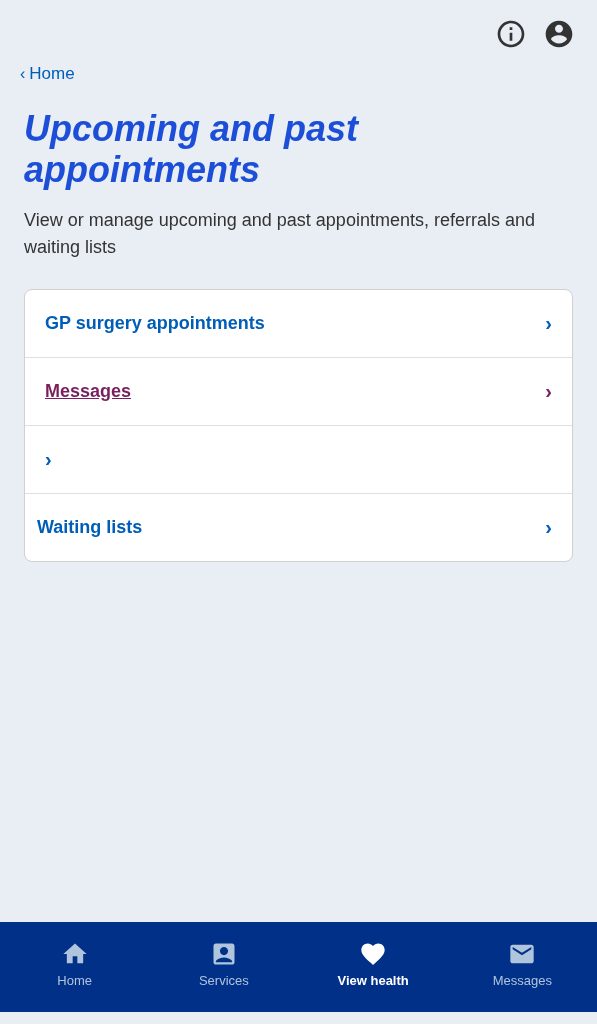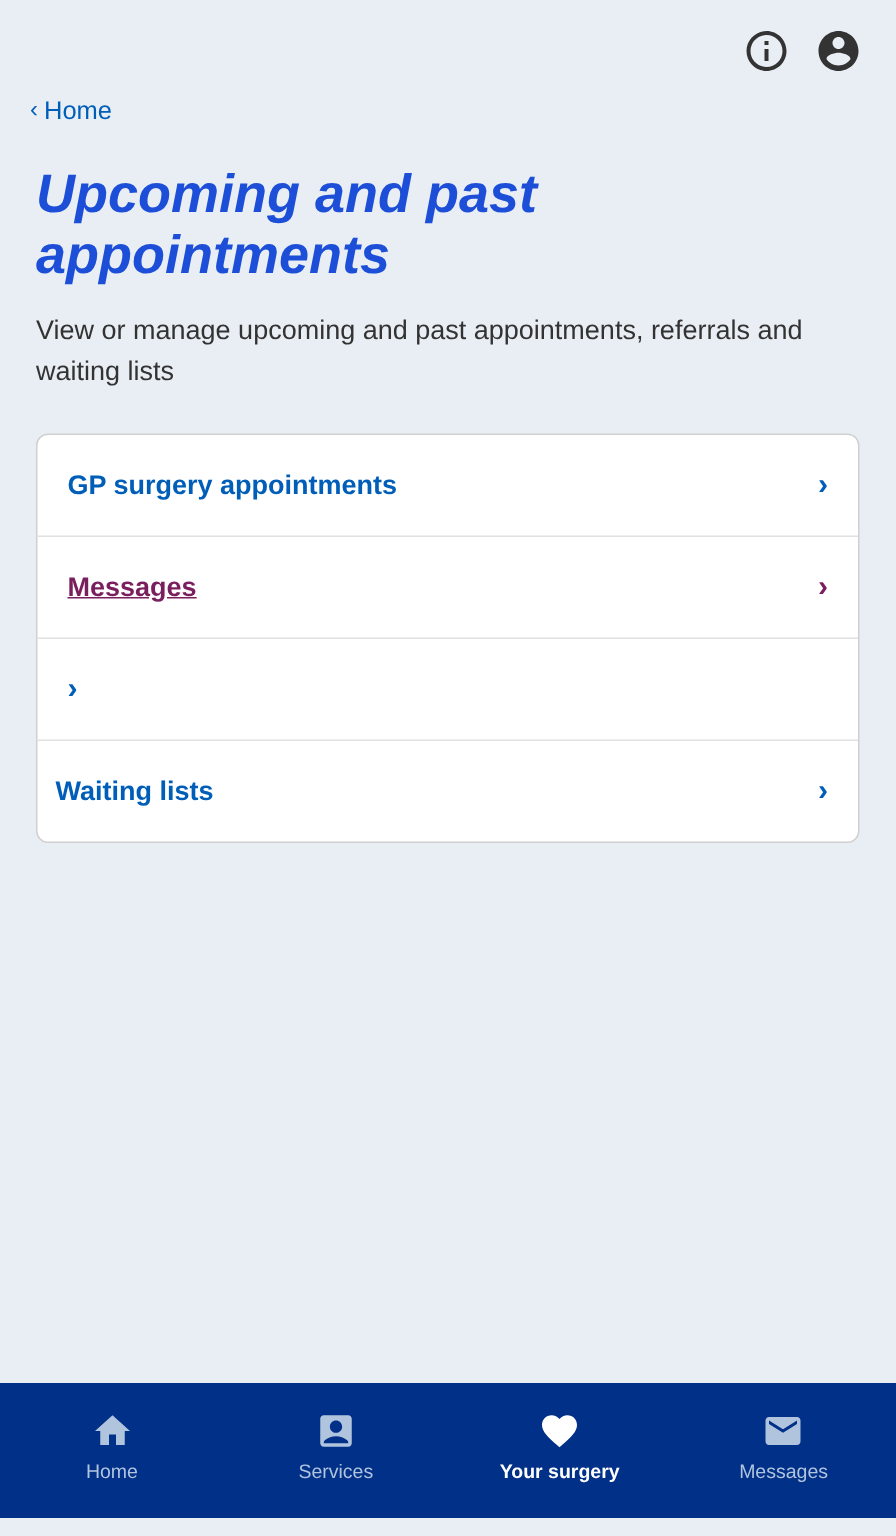--- a/index.html
+++ b/index.html
@@ -251,21 +251,21 @@
     </div>
     <span class="nav-label">Services</span>
   </a>
 
   <a class="nav-item active" href="#">
     <div class="nav-icon">
       <svg viewBox="0 0 24 24" xmlns="http://www.w3.org/2000/svg">
         <path d="M12 21.35l-1.45-1.32C5.4 15.36 2 12.28 2 8.5 2 5.42 4.42 3 7.5 3c1.74 0 3.41.81 4.5 2.09C13.09 3.81 14.76 3 16.5 3 19.58 3 22 5.42 22 8.5c0 3.78-3.4 6.86-8.55 11.54L12 21.35z"></path>
       </svg>
     </div>
-    <span class="nav-label">Your surgery</span>
+    <span class="nav-label">View health</span>
   </a>
 
   <a class="nav-item" href="#">
     <div class="nav-icon">
       <svg viewBox="0 0 24 24" xmlns="http://www.w3.org/2000/svg">
         <path d="M20 4H4c-1.1 0-2 .9-2 2v12c0 1.1.9 2 2 2h16c1.1 0 2-.9 2-2V6c0-1.1-.9-2-2-2zm0 4l-8 5-8-5V6l8 5 8-5v2z"></path>
       </svg>
     </div>
     <span class="nav-label">Messages</span>
   </a>

